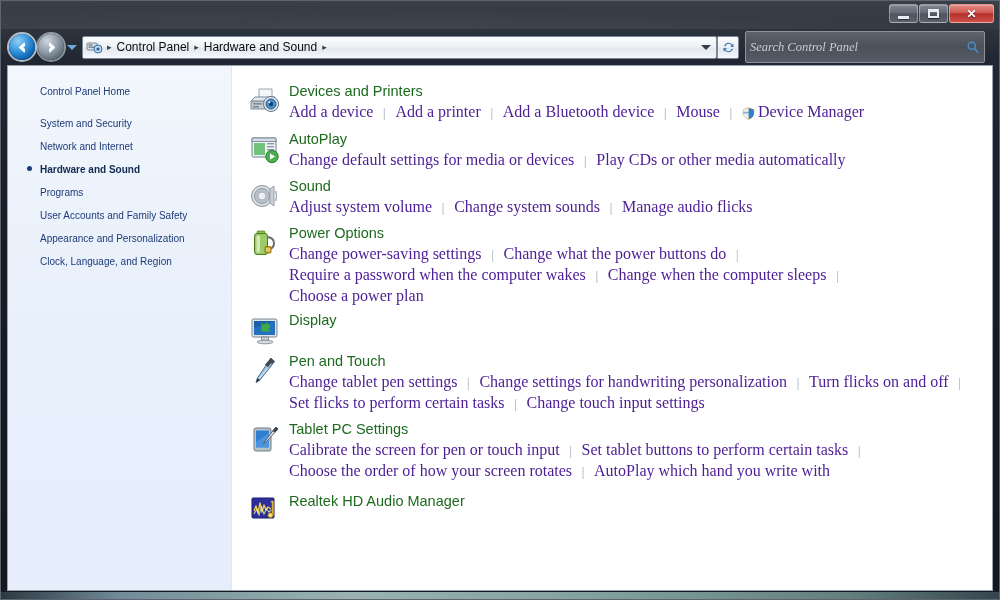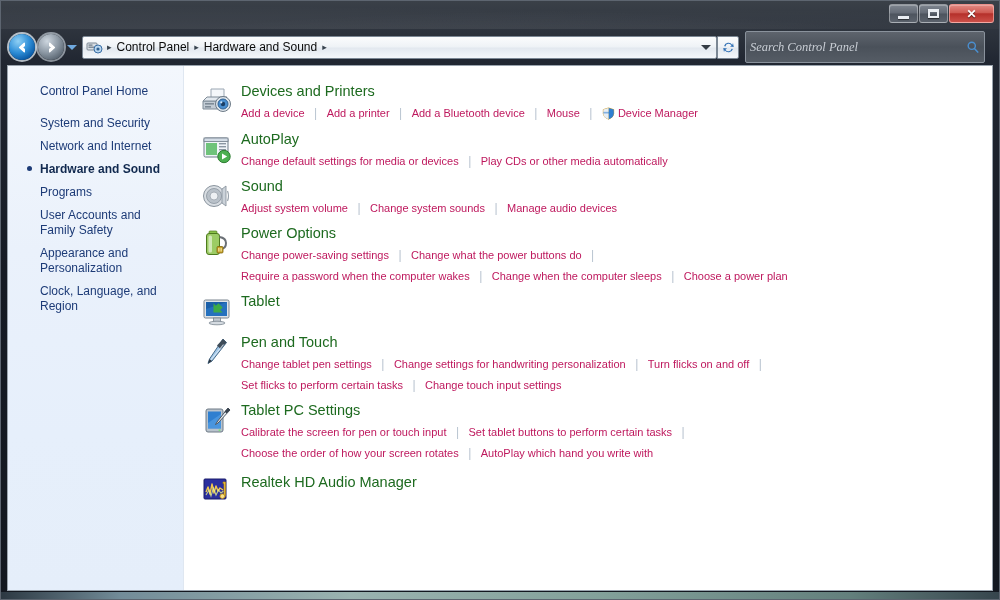--- a/index.html
+++ b/index.html
@@ -113,25 +113,25 @@
   }
   #search-input::placeholder { color:#c9ced5; opacity:1; }
 
   
   #client {
     position:absolute; left:6px; top:64px; right:6px; bottom:8px;
     background:#fff; border:1px solid #9aa4ae;
     display:flex; overflow:hidden;
   }
   #sidebar {
-    width:176px; flex:none;
+    width:224px; flex:none;
     background: linear-gradient(180deg,#f3f7fd 0%, #eaf1fb 35%, #e6effb 70%, #e5eefa 100%);
     border-right:1px solid #dfe7f1;
     padding:14px 0 0 0;
-    font-size:12px;
+    font-size:10px;
   }
   .side-item {
     position:relative; padding:4px 10px 4px 32px; color:#1d3b77; cursor:pointer;
     line-height:15px;
   }
   .side-item.home { margin-bottom:9px; }
   .side-item.current { font-weight:bold; color:#11294f; }
   .side-item.current::before {
     content:""; position:absolute; left:19px; top:8px;
     width:5px;height:5px;border-radius:50%;background:#1d3b77;
@@ -146,22 +146,22 @@
   }
   .cat-icon { width:38px; flex:none; padding-top:3px; display:flex; justify-content:center;}
   .cat-body { flex:1; padding-left:5px; }
   .cat-title {
     font-size:14.5px; color:#1d6a1f; cursor:pointer; line-height:19px;
     font-family:"Liberation Sans", sans-serif;
     display:inline-block; margin-bottom:1px;
   }
   .linkrow { line-height:19px; }
   .clink {
-    font-size:11px; color:#be185d; cursor:pointer;
-    font-family:Liberation Sans, sans-serif;
+    font-size:16px; color:#4c1d95; cursor:pointer;
+    font-family:Liberation Serif, serif;
     white-space:nowrap;
   }
   .sep { color:#b9c4d0; padding:0 5px; font-size:12px; user-select:none; }
   .shield-inline { display:inline-block; vertical-align:-3px; margin-right:3px; }
 
   
   #frame-glow {
     position:absolute; left:0; right:0; bottom:0; height:7px;
     background: linear-gradient(90deg,#2f3c46 0%, #7d99a6 12%, #a9c4c0 35%, #8fb0a8 60%, #6c8b87 85%, #3a4a52 100%);
     opacity:.9;
@@ -326,21 +326,21 @@
             <path d="M26.5 11 Q28.5 16 26.5 21" fill="none" stroke="#9aa3ac" stroke-width="1.2"></path>
           </svg>
         </div>
         <div class="cat-body">
           <div class="cat-title">Sound</div>
           <div class="linkrow">
             <span class="clink">Adjust system volume</span>
             <span class="sep">|</span>
             <span class="clink">Change system sounds</span>
             <span class="sep">|</span>
-            <span class="clink">Manage audio devices</span>
+            <span class="clink">Manage audio flicks</span>
           </div>
         </div>
       </div>
 
       <div class="cat">
         <div class="cat-icon">
           <svg width="32" height="32" viewBox="0 0 32 32">
             <rect x="8" y="4" width="8" height="2.5" rx="1" fill="#8bc34a" stroke="#4e7a1e" stroke-width=".7"></rect>
             <rect x="5.5" y="6.5" width="13" height="21" rx="2.5" fill="#9ccc65" stroke="#4e7a1e" stroke-width="1"></rect>
             <rect x="7.5" y="8.5" width="3.5" height="17" rx="1.5" fill="#dcedc8" opacity=".85"></rect>
@@ -374,21 +374,21 @@
             <rect x="3" y="5" width="25" height="18" rx="1.5" fill="#dfe4e9" stroke="#7a858f" stroke-width="1"></rect>
             <rect x="5" y="7" width="21" height="14" fill="#1a5fa8"></rect>
             <rect x="5" y="7" width="21" height="14" fill="none"></rect>
             <path d="M5 14 L26 7 L26 21 L5 21 Z" fill="#2f7fd0" opacity=".55"></path>
             <path d="M16 9 L9.5 15.5 L13 15.5 L13 19 L19 19 L19 15.5 L22.5 15.5 Z" fill="#3fae3f" opacity=".95" transform="rotate(-135 16 14)"></path>
             <rect x="12.5" y="23" width="7" height="4" fill="#c3cad1" stroke="#7a858f" stroke-width=".8"></rect>
             <ellipse cx="16" cy="28" rx="8" ry="1.8" fill="#d5dbe1" stroke="#7a858f" stroke-width=".8"></ellipse>
           </svg>
         </div>
         <div class="cat-body">
-          <div class="cat-title">Tablet</div>
+          <div class="cat-title">Display</div>
         </div>
       </div>
 
       <div class="cat">
         <div class="cat-icon">
           <svg width="32" height="32" viewBox="0 0 32 32">
             <path d="M22 3 L25.5 6.5 L11 25 L7 27.5 L8.5 23 Z" fill="#9fc6e8" stroke="#4a6c89" stroke-width="1" stroke-linejoin="round"></path>
             <path d="M22 3 L25.5 6.5 L19.5 13 L16 9.5 Z" fill="#3e4c59"></path>
             <path d="M7 27.5 L8.5 23 L11 25 Z" fill="#2b3540"></path>
             <path d="M9.8 24 L22.5 8.5" stroke="#e3eef7" stroke-width="1.1" opacity=".8" fill="none"></path>

